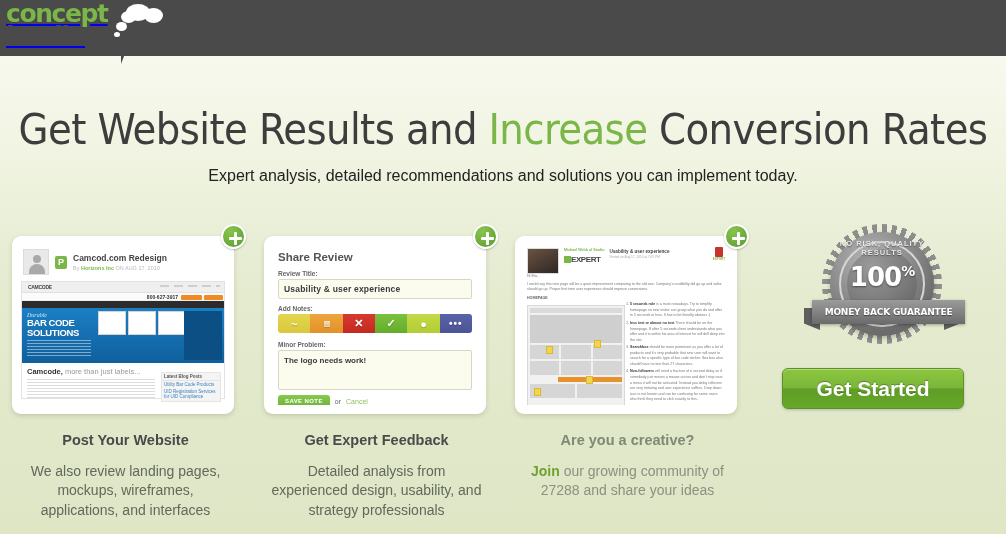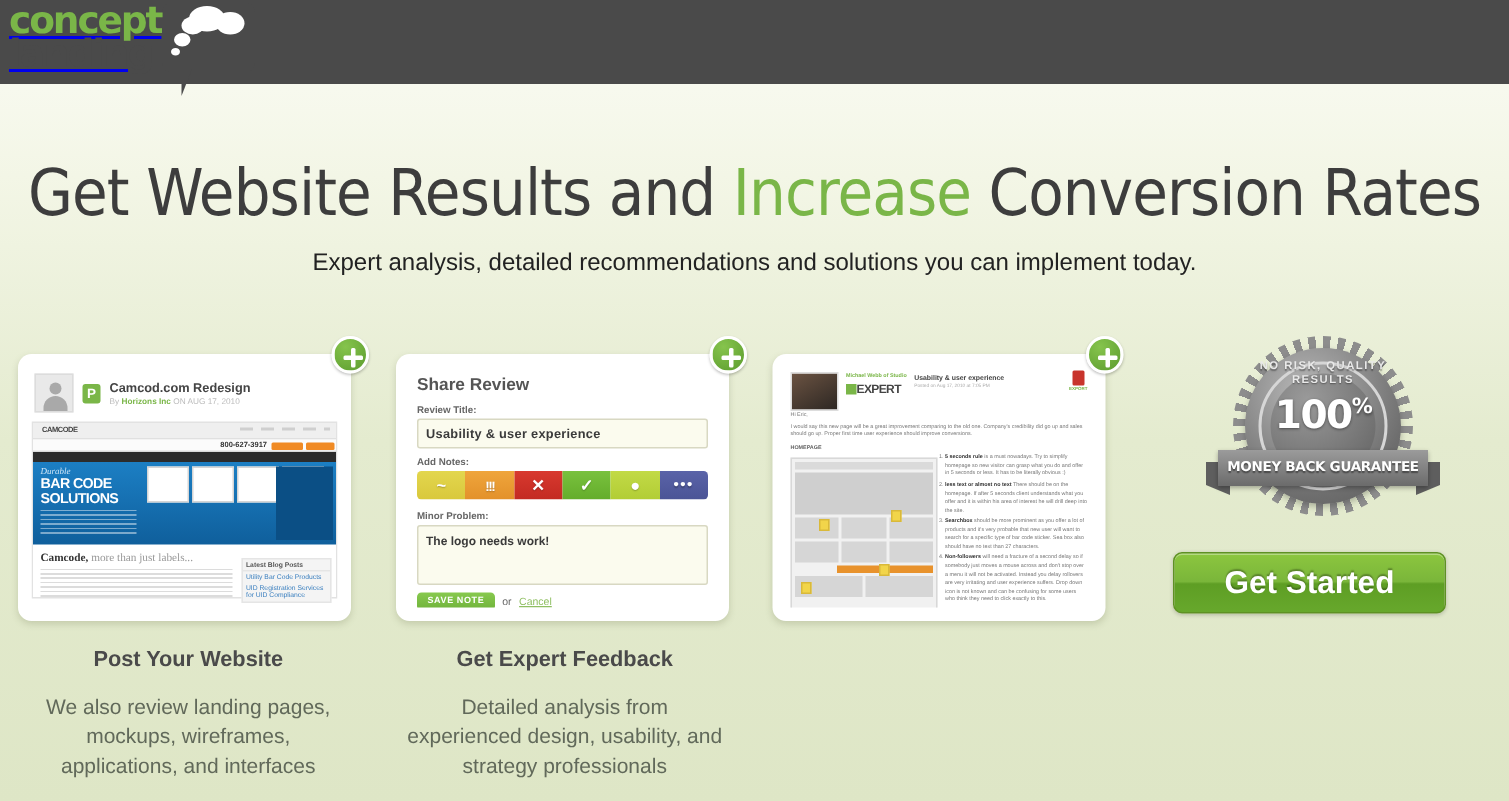--- a/index.html
+++ b/index.html
@@ -145,21 +145,21 @@
   .c1-menu { height:7px; background:#2c2c2c; }
   .c1-hero { height:55px; background: linear-gradient(180deg,#1c7fc4,#0f5f9c); position:relative; padding:4px 4px 0 5px; }
   .c1-hero .dur { font-style:italic; color:#cfe6f7; font-size:6px; font-family:"Liberation Serif",serif; }
   .c1-hero .bc { color:#fff; font-weight:bold; font-size:9.5px; line-height:9.5px; letter-spacing:-.4px; }
   .c1-hero .txt { margin-top:3px; width:64px; height:18px;
       background: repeating-linear-gradient(180deg,rgba(255,255,255,.45) 0,rgba(255,255,255,.45) 1px,transparent 1px,transparent 3px); }
   .c1-tiles { position:absolute; left:76px; top:3px; width:120px; display:flex; flex-wrap:wrap; gap:2px; }
   .c1-tile { width:28px; height:24px; background:#fff; border:1px solid #d5d5d5; }
   .c1-side { position:absolute; right:2px; top:3px; width:38px; height:49px; background:#0b4f85; }
   .c1-body { background:#fff; padding:4px 5px; }
-  .c1-body .h { font-size:7.5px; font-weight:bold; color:#333;font-family:Liberation Serif, serif; }
+  .c1-body .h { font-size:7.5px; font-weight:bold; color:#333; }
   .c1-body .h i { font-weight:normal; color:#999; font-style:normal; }
   .c1-body .p { margin-top:3px; height:22px; width:128px;
       background: repeating-linear-gradient(180deg,#dcdcdc 0,#dcdcdc 1px,transparent 1px,transparent 3px); }
   .c1-body .blog { position:absolute; right:4px; bottom:3px; width:60px; height:30px; background:#f4f4f4; border:1px solid #e5e5e5; }
   .c1-body .blog b { display:block; font-size:4.5px; color:#555; padding:1px 2px; border-bottom:1px solid #e5e5e5;}
   .c1-body .blog u { display:block; font-size:4.5px; color:#3a7fbf; padding:1px 2px; text-decoration:none;}
 
   
   .c2 { padding: 6px 5px; }
   .c2-title { font-size:11.5px; font-weight:bold; color:#555; margin-bottom:7px; }
@@ -240,21 +240,21 @@
     color:#fff; font-family:"DejaVu Sans", sans-serif; font-weight:bold; font-size:26px;
     letter-spacing:-1px; text-shadow:0 1px 2px rgba(0,0,0,.45);
   }
   .badge-100 sup { font-size:14px; }
   .badge-arc {
     position:absolute; left:18px; top:7px; width:104px; text-align:center;
     font-size:7.5px; font-weight:bold; color:#e9e9e9; letter-spacing:1px;
     text-shadow:0 1px 1px rgba(0,0,0,.4);
   }
   .badge-ribbon {
-    position:absolute; left:0; top:68px; width:140px; height:24px;
+    position:absolute; left:0; top:68px; width:153px; height:24px;
     background: linear-gradient(180deg,#9b9b9b,#6b6b6b);
     display:flex; align-items:center; justify-content:center;
     box-shadow: 0 1px 3px rgba(0,0,0,.3);
   }
   .badge-ribbon span {
     color:#fff; font-family:"DejaVu Sans", sans-serif;
     font-weight:bold; font-size:9px; letter-spacing:-0.2px;
     text-shadow:0 1px 1px rgba(0,0,0,.45);
   }
   .ribbon-tail {
@@ -480,13 +480,17 @@
 
 <div class="captions">
   <div class="cap">
     <h3>Post Your Website</h3>
     <p>We also review landing pages, mockups, wireframes, applications, and interfaces</p>
   </div>
   <div class="cap">
     <h3>Get Expert Feedback</h3>
     <p>Detailed analysis from experienced design, usability, and strategy professionals</p>
   </div>
+  <div class="cap creative">
+    <h3>Are you a creative?</h3>
+    <p><b>Join</b><span> our growing community of </span><span>27288</span><span> and share your ideas</span></p>
+  </div>
 </div>
 
 </body></html>

